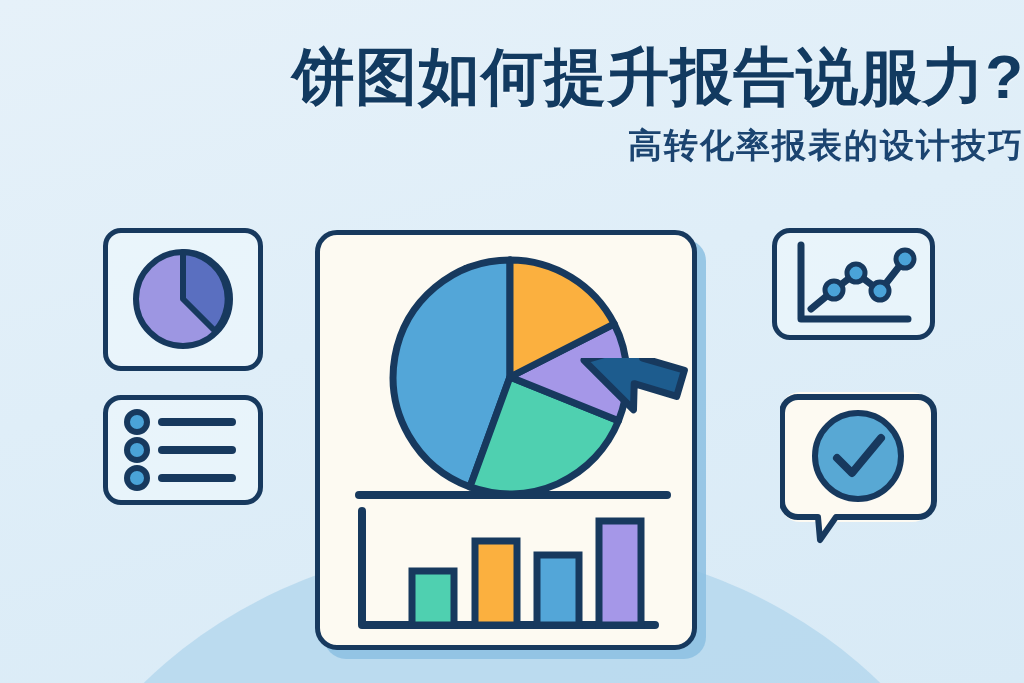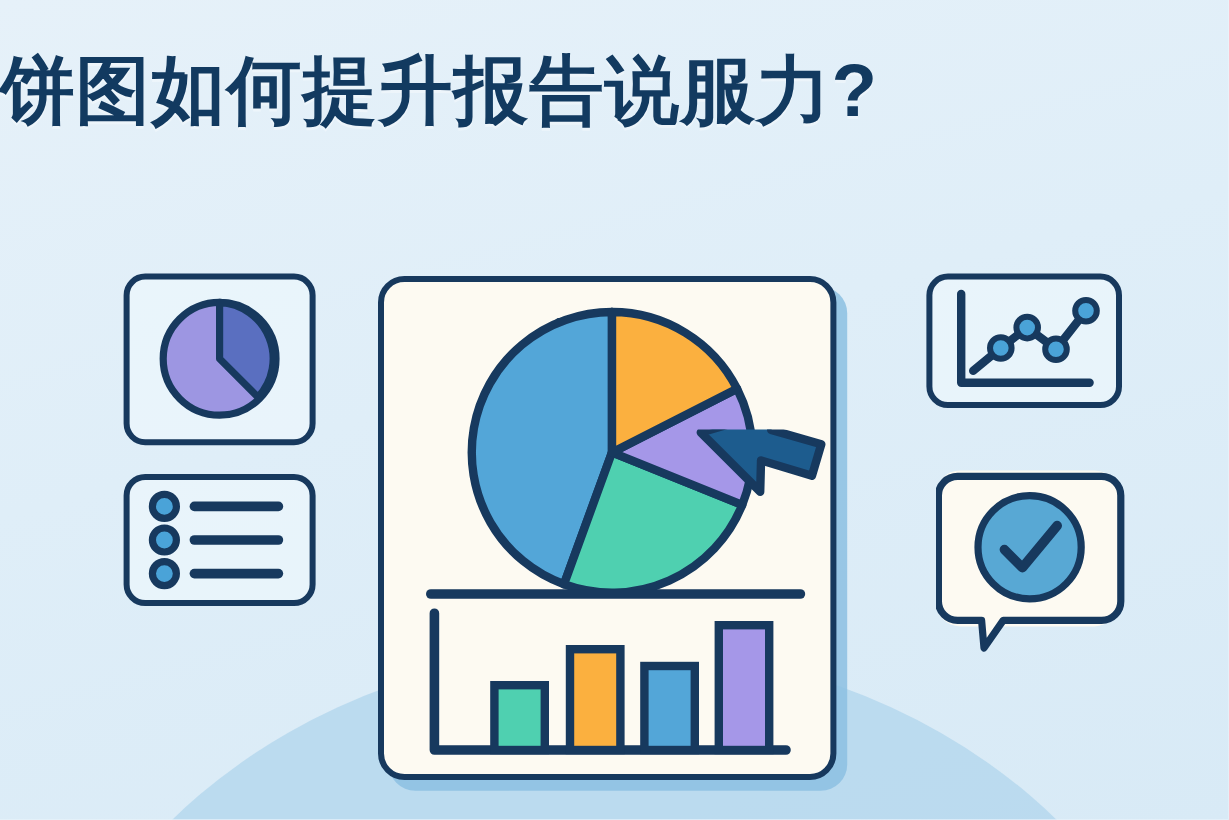--- a/index.html
+++ b/index.html
@@ -19,21 +19,21 @@
     position:absolute;
     left:22px; top:540px;
     width:980px; height:420px;
     border-radius:50% 50% 0 0 / 100% 100% 0 0;
     background:#aed4ec;
     opacity:.72;
   }
   
   .title-block {
     position:absolute; left:0; top:0; width:1024px;
-    text-align:left; z-index:5;
+    text-align:right; z-index:5;
   }
   .main-title {
     margin-top:44px;
     font-size:62px; font-weight:bold;
     color:#123a60; letter-spacing:1px;
     line-height:1.05;
     text-shadow:0 2px 0 rgba(255,255,255,.35);
   }
   .sub-title {
     margin-top:14px;
@@ -72,20 +72,21 @@
 </style>
 </head>
 <body>
 
 <div id="poster">
 
   <div class="bg-arc"></div>
 
   <div class="title-block">
     <div class="main-title">饼图如何提升报告说服力?</div>
+    <div class="sub-title">高转化率报表的设计技巧</div>
   </div>
 
   <div class="side-card" id="card-pie-badge">
     <svg width="150" height="133" viewBox="0 0 150 133">
 
       <circle cx="75" cy="66" r="47" fill="#9d96e2" stroke="#17395e" stroke-width="6"></circle>
 
       <path d="M75 66 L75 19 A47 47 0 0 1 107 98 Z" fill="#5a6fc0" stroke="#17395e" stroke-width="6" stroke-linejoin="round"></path>
     </svg>
   </div>

